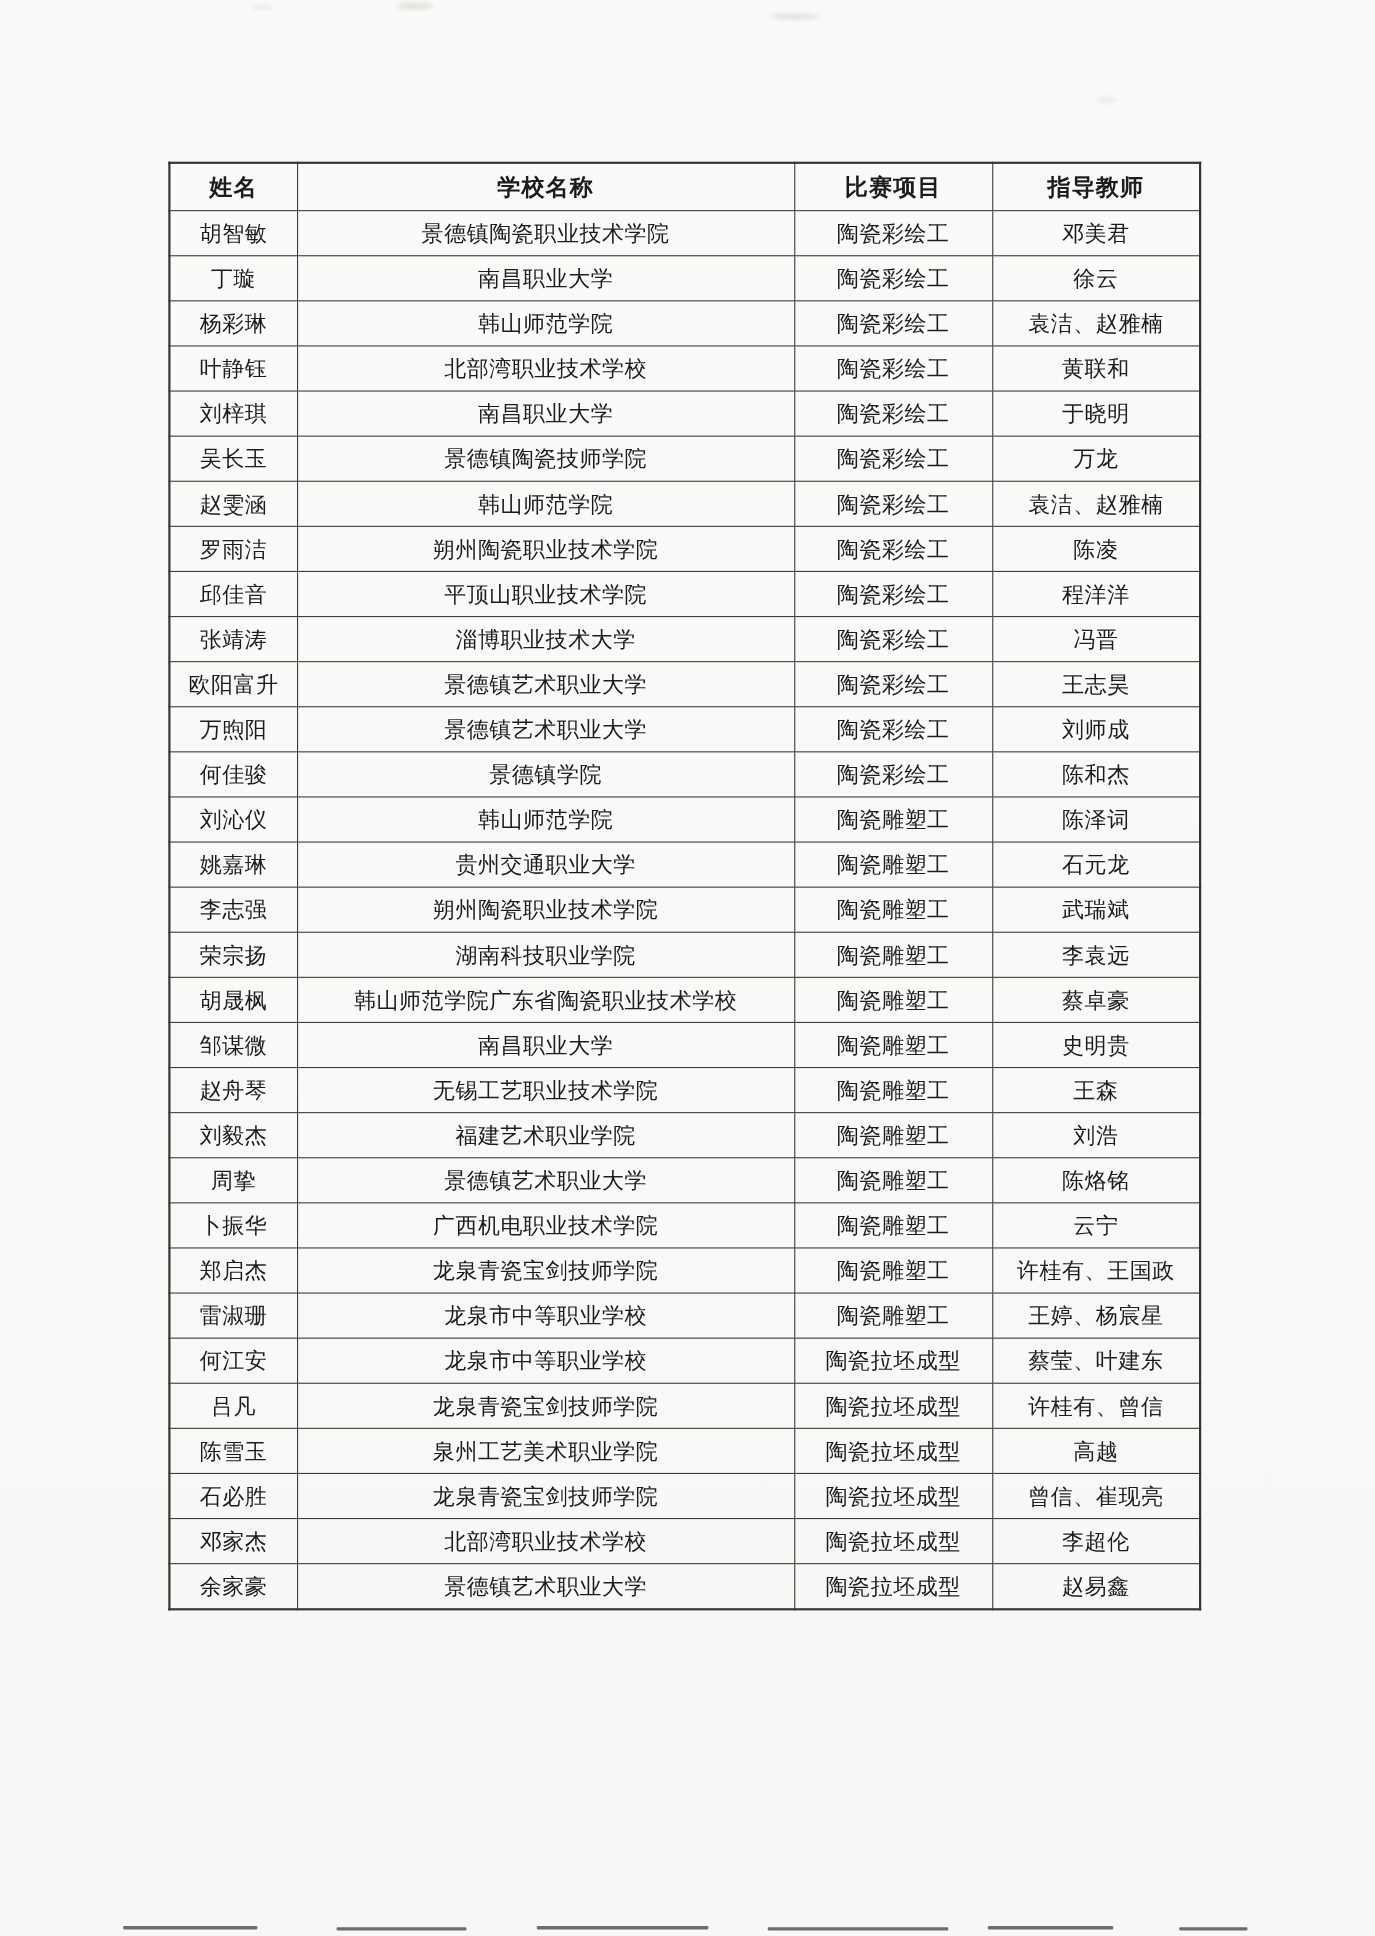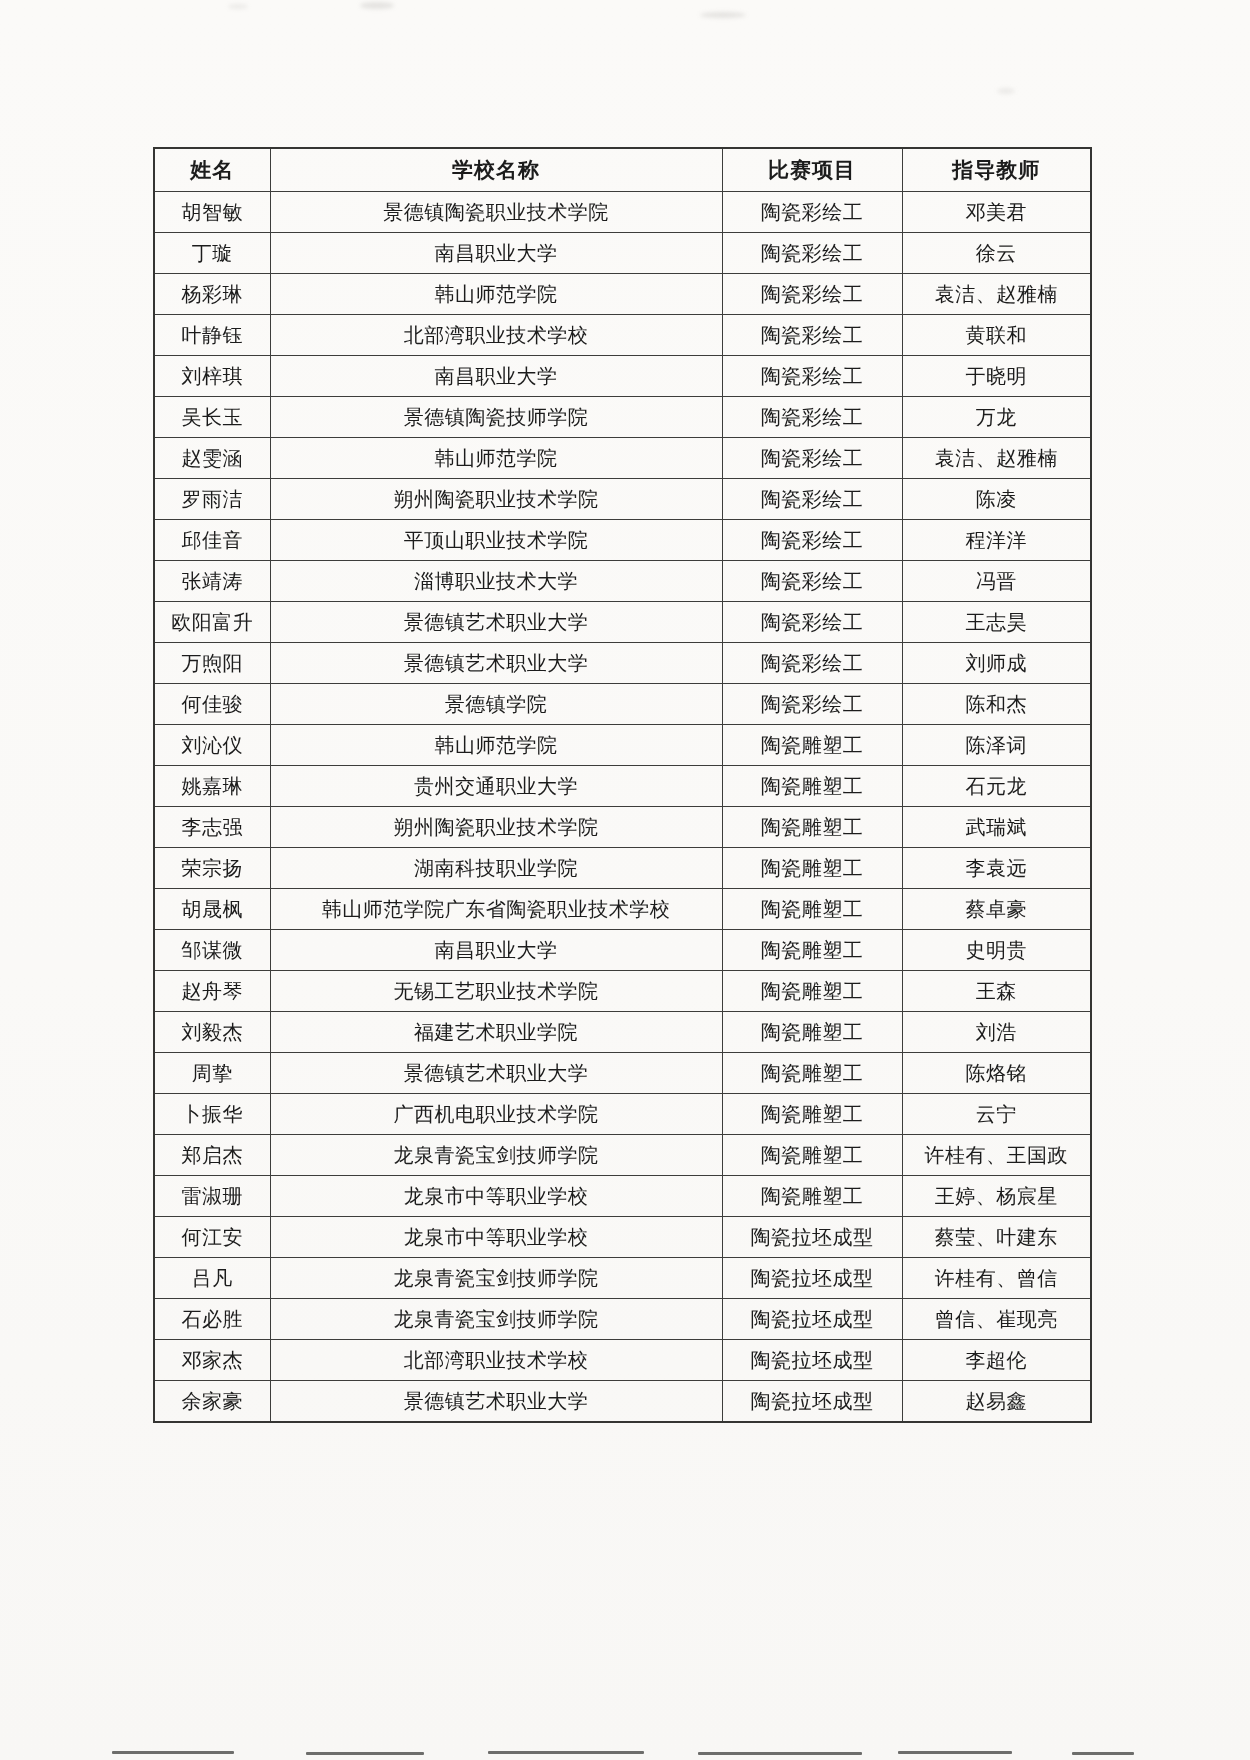--- a/index.html
+++ b/index.html
@@ -294,20 +294,26 @@
       <td>蔡莹、叶建东</td>
     </tr>
 
     <tr>
       <td>吕凡</td>
       <td>龙泉青瓷宝剑技师学院</td>
       <td>陶瓷拉坯成型</td>
       <td>许桂有、曾信</td>
     </tr>
 
+    <tr>
+      <td>陈雪玉</td>
+      <td>泉州工艺美术职业学院</td>
+      <td>陶瓷拉坯成型</td>
+      <td>高越</td>
+    </tr>
 
 
     <tr>
       <td>石必胜</td>
       <td>龙泉青瓷宝剑技师学院</td>
       <td>陶瓷拉坯成型</td>
       <td>曾信、崔现亮</td>
     </tr>
 
 

